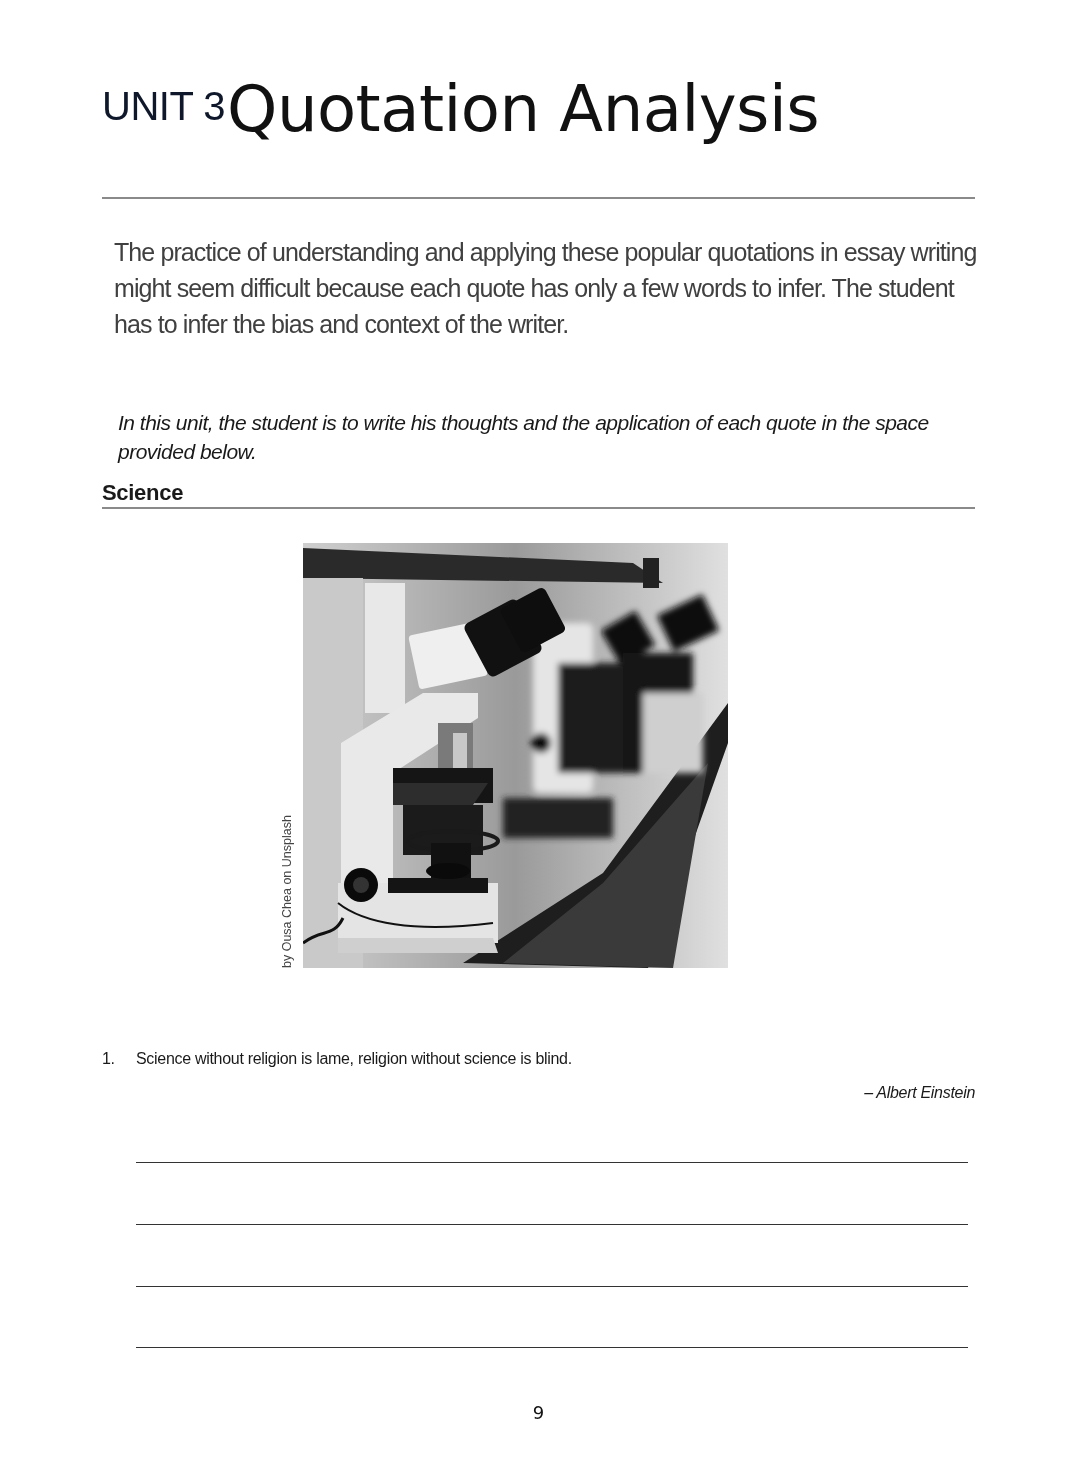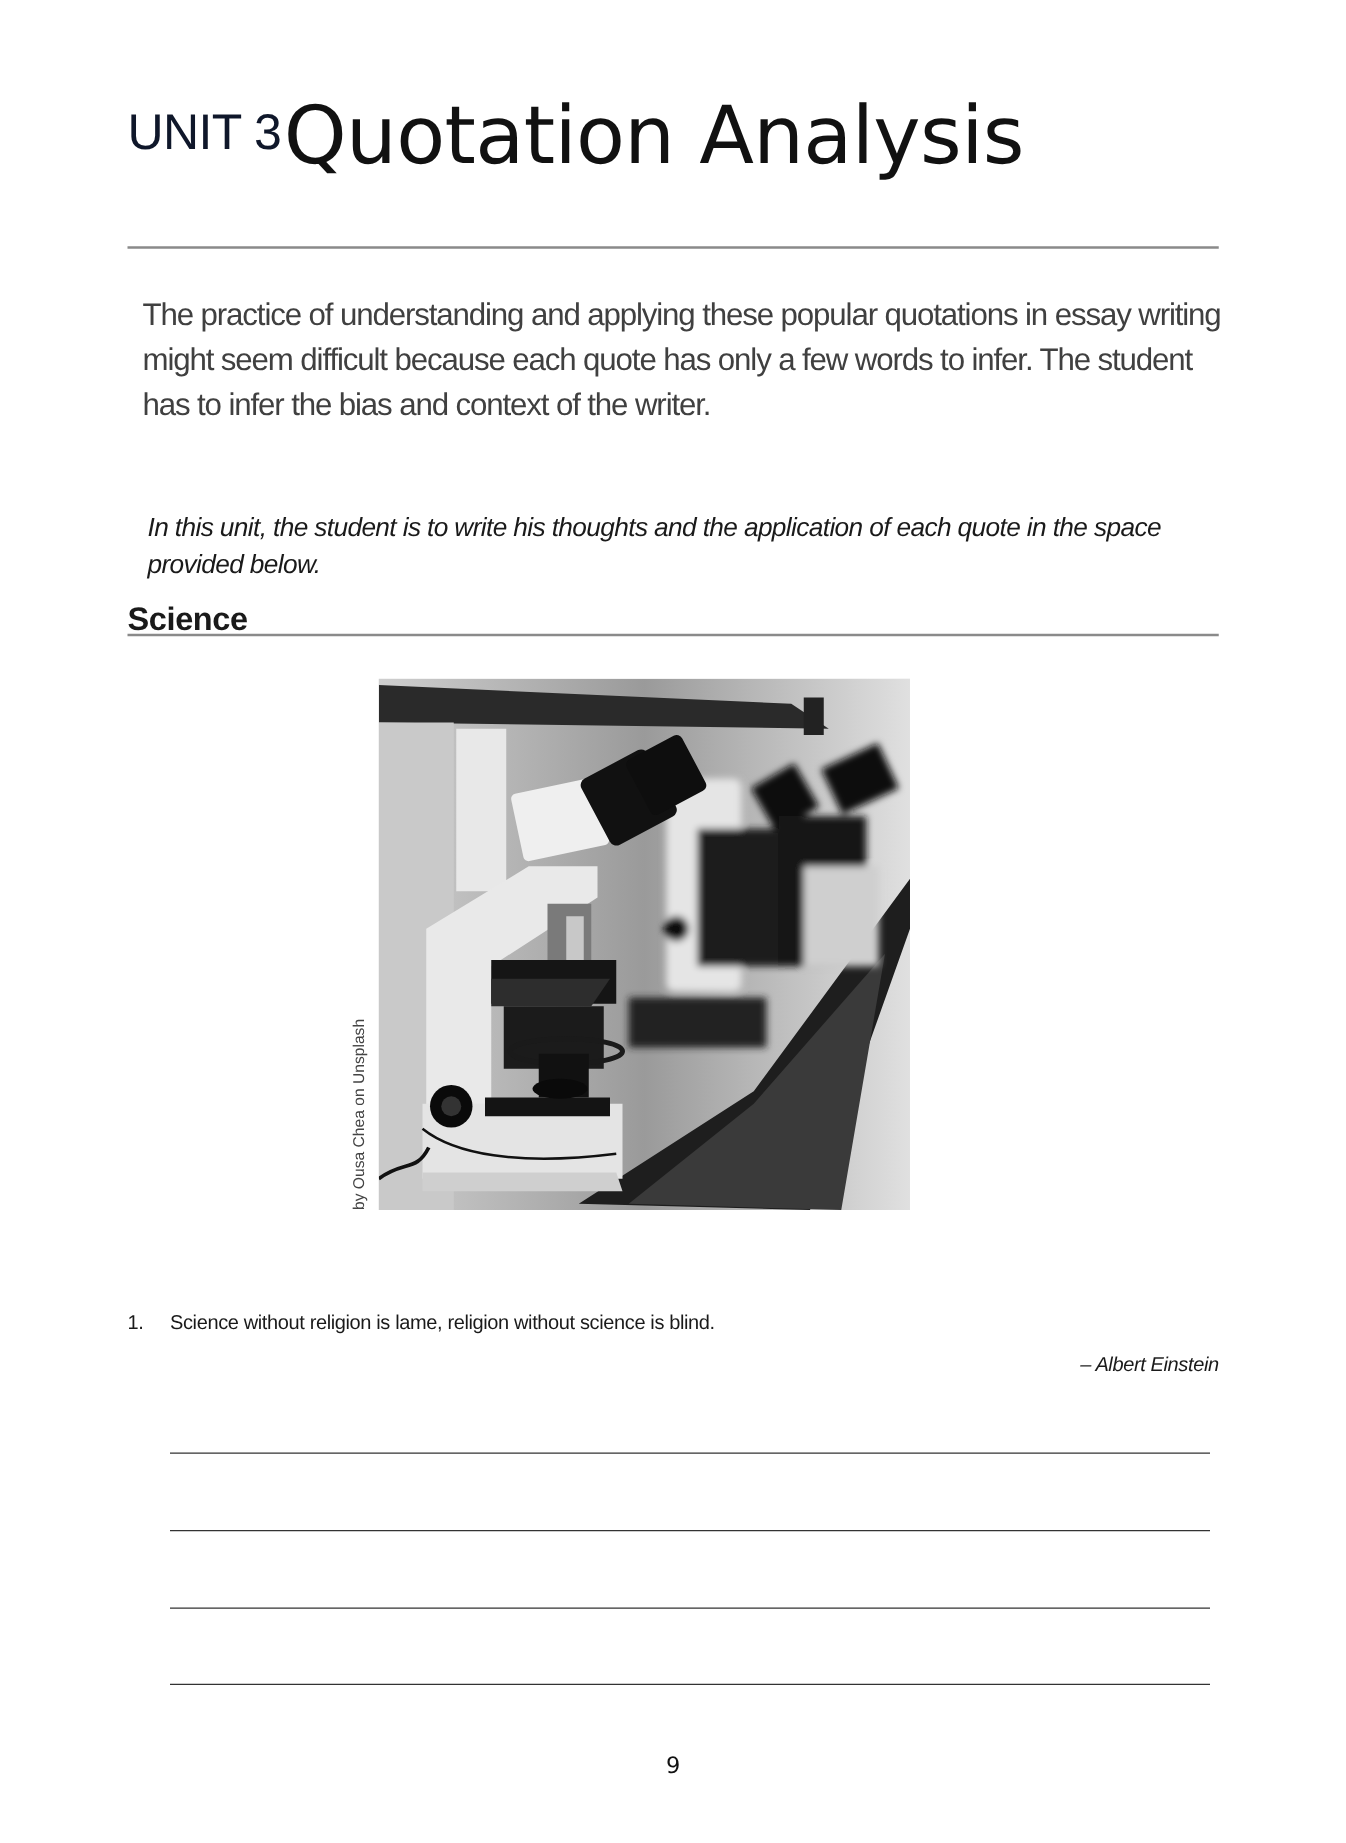--- a/index.html
+++ b/index.html
@@ -6,21 +6,21 @@
   body { width: 1077px; height: 1474px; position: relative; overflow: hidden; font-family: "Liberation Sans", sans-serif; color: #1a1a1a; }
 
   .unit-label { position: absolute; left: 102px; top: 84px; font-family: Liberation Sans, sans-serif; font-size: 40px; color: #0f172a; letter-spacing: -0.5px; }
   .page-title { position: absolute; left: 227px; top: 74px; font-family: "DejaVu Sans", sans-serif; font-size: 64px; font-weight: normal; color: #111111; letter-spacing: -0.5px; margin: 0; line-height: 1.1; }
   .title-rule { position: absolute; left: 102px; top: 197px; width: 873px; height: 2px; background: #8a8a8a; }
 
   .intro { position: absolute; left: 102px; top: 222px; width: 880px; font-size: 25px; line-height: 36px; color: #404040; letter-spacing: -0.9px; margin: 12px; }
 
   .instruction { position: absolute; left: 102px; top: 392px; width: 880px; font-size: 21px; line-height: 29px; font-style: italic; color: #1a1a1a; letter-spacing: -0.5px; margin: 16px; }
 
-  .section-title { position: absolute; left: 102px; top: 480px; font-size: 26px; font-weight: bold; color: #1a1a1a; margin: 0; letter-spacing: -0.3px; }
+  .section-title { position: absolute; left: 102px; top: 480px; font-size: 22px; font-weight: bold; color: #1a1a1a; margin: 0; letter-spacing: -0.3px; }
   .section-rule { position: absolute; left: 102px; top: 507px; width: 873px; height: 2px; background: #8a8a8a; }
 
   .photo { position: absolute; left: 303px; top: 543px; width: 425px; height: 425px; overflow: hidden; background: #d6d6d6; }
   .photo svg { display: block; }
 
   .photo-credit { position: absolute; left: 280px; top: 968px; transform-origin: 0 0; transform: rotate(-90deg); font-size: 12.5px; color: #444444; white-space: nowrap; }
 
   .quote { position: absolute; left: 102px; top: 1050px; font-size: 16px; color: #1a1a1a; letter-spacing: -0.3px; }
   .quote .num { display: inline-block; width: 34px; }
   .attribution { position: absolute; right: 102px; top: 1084px; font-size: 16px; font-style: italic; color: #1a1a1a; letter-spacing: -0.3px; }

